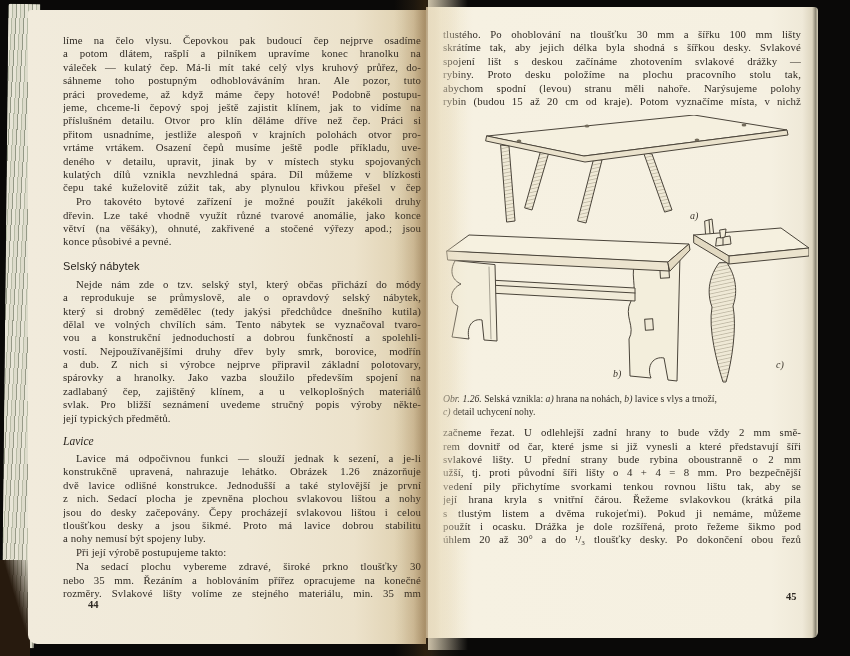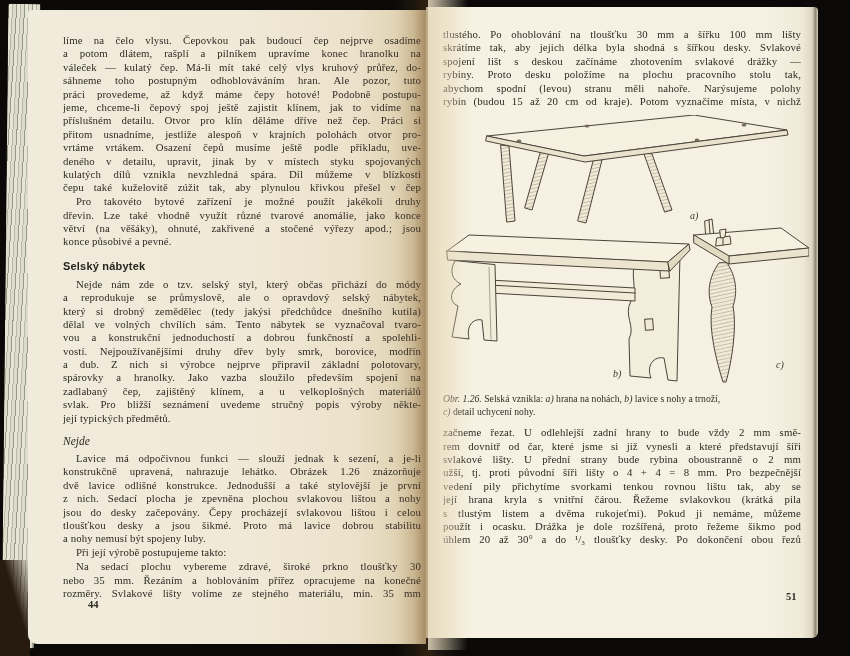--- a/index.html
+++ b/index.html
@@ -44,21 +44,21 @@
   .tline{
     font:10.8px/13.3px "Liberation Serif",serif;
     text-align:justify;text-align-last:justify;
     height:13.4px;overflow:hidden;
     letter-spacing:.1px;
   }
   .tline.tlast{text-align-last:left;}
   .para{margin:0 0 .5px 0;}
   .para.indent .tline:first-child{text-indent:13px;}
   .heading{
-    font-family:"Liberation Sans",sans-serif;font-weight:bold;
+    font-family:"Liberation Sans",sans-serif;font-weight:normal;
     font-size:11px;line-height:14px;letter-spacing:.2px;
     margin:10px 0 5px 0;color:#27231d;
   }
   .subheading{
     font-family:"Liberation Serif",serif;font-style:italic;
     font-size:11.5px;line-height:14px;margin:9px 0 4px 0;color:#2b2620;
   }
   .figure{display:block;margin:7px 0 2px -4px;}
   .caption{
     font:9.7px/12.4px "Liberation Serif",serif;color:#332e27;
@@ -122,21 +122,21 @@
           <div class="tline">který si drobný zemědělec (tedy jakýsi předchůdce dnešního kutila)</div>
           <div class="tline">dělal ve volných chvílích sám. Tento nábytek se vyznačoval tvaro-</div>
           <div class="tline">vou a konstrukční jednoduchostí a dobrou funkčností a spolehli-</div>
           <div class="tline">vostí. Nejpoužívanějšími druhy dřev byly smrk, borovice, modřín</div>
           <div class="tline">a dub. Z nich si výrobce nejprve připravil základní polotovary,</div>
           <div class="tline">spárovky a hranolky. Jako vazba sloužilo především spojení na</div>
           <div class="tline">zadlabaný čep, zajištěný klínem, a u velkoplošných materiálů</div>
           <div class="tline">svlak. Pro bližší seznámení uvedeme stručný popis výroby někte-</div>
           <div class="tline tlast">její typických předmětů.</div>
         </div>
-        <div class="subheading">Nejde</div>
+        <div class="subheading">Lavice</div>
         <div class="para indent">
           <div class="tline">Lavice má odpočivnou funkci — slouží jednak k sezení, a je-li</div>
           <div class="tline">konstrukčně upravená, nahrazuje lehátko. Obrázek 1.26 znázorňuje</div>
           <div class="tline">dvě lavice odlišné konstrukce. Jednodušší a také stylovější je první</div>
           <div class="tline">z nich. Sedací plocha je zpevněna plochou svlakovou lištou a nohy</div>
           <div class="tline">jsou do desky začepovány. Čepy procházejí svlakovou lištou i celou</div>
           <div class="tline">tloušťkou desky a jsou šikmé. Proto má lavice dobrou stabilitu</div>
           <div class="tline tlast">a nohy nemusí být spojeny luby.</div>
         </div>
         <div class="para indent">
@@ -212,36 +212,36 @@
             <polygon points="255,120 290,141 290,149 255,128" fill="#e2d9c1"></polygon>
             <polygon points="277,131 292,129 291,121 278,123" fill="#efe9d6"></polygon>
             <line x1="284" y1="122" x2="284" y2="130"></line>
             <polygon points="281,115 287,114 286,122 282,123" fill="#f2ecd9"></polygon>
             <text x="337" y="253">c)</text>
           </g>
         </g>
       </svg>
 
       <div class="caption">
-        <div><span class="it">Obr. 1.26.</span><span> Selská vznikla: </span><span class="it">a)</span><span> hrana na nohách, </span><span class="it">b)</span><span> lavice s nohy a trnoží,</span></div>
+        <div><span class="it">Obr. 1.26.</span><span> Selská vznikla: </span><span class="it">a)</span><span> hrana na nohách, </span><span class="it">b)</span><span> lavice s vlys a trnoží,</span></div>
         <div><span class="it">c)</span><span> detail uchycení nohy.</span></div>
       </div>
     </div>
 
     <div class="textcol rb">
         <div class="para">
           <div class="tline">začneme řezat. U odlehlejší zadní hrany to bude vždy 2 mm smě-</div>
           <div class="tline">rem dovnitř od čar, které jsme si již vynesli a které představují šíři</div>
           <div class="tline">svlakové lišty. U přední strany bude rybina oboustranně o 2 mm</div>
           <div class="tline">užší, tj. proti původní šíři lišty o 4 + 4 = 8 mm. Pro bezpečnější</div>
           <div class="tline">vedení pily přichytíme svorkami tenkou rovnou lištu tak, aby se</div>
           <div class="tline">její hrana kryla s vnitřní čárou. Řežeme svlakovkou (krátká pila</div>
           <div class="tline">s tlustým listem a dvěma rukojeťmi). Pokud ji nemáme, můžeme</div>
           <div class="tline">použít i ocasku. Drážka je dole rozšířená, proto řežeme šikmo pod</div>
           <div class="tline">úhlem 20 až 30° a do ¹/₃ tloušťky desky. Po dokončení obou řezů</div>
         </div>
       </div>
-    <div class="pagenum right-num">51</div>
+    <div class="pagenum right-num">45</div>
   </div>
 
   <div class="gutter-shadow"></div>
   <div class="gutter-fade"></div>
 </div>
 
 </body></html>

